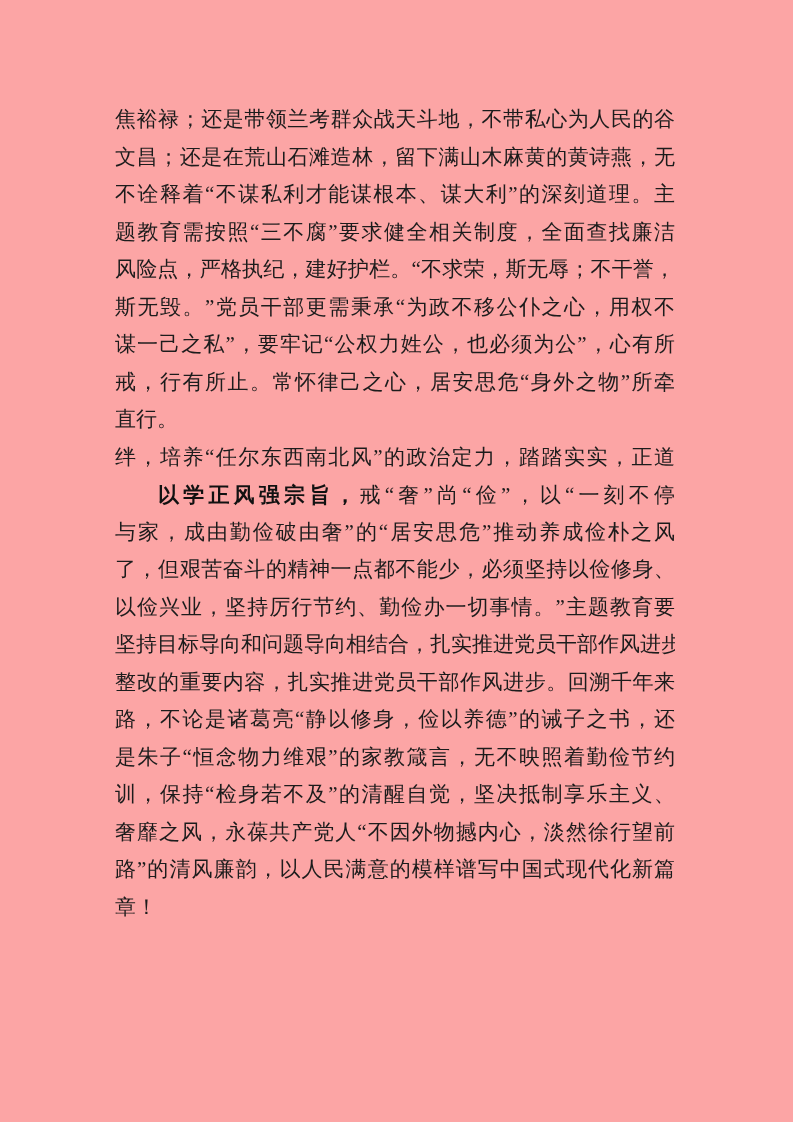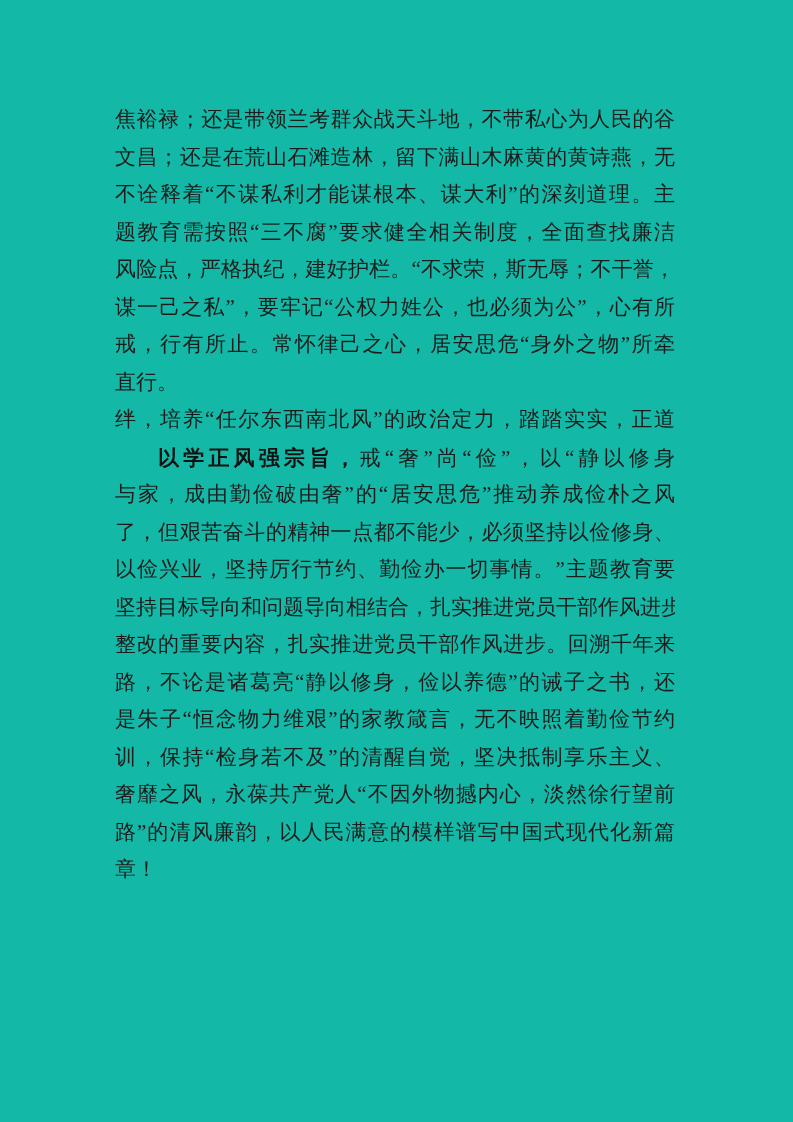--- a/index.html
+++ b/index.html
@@ -4,21 +4,21 @@
 <style>
   html, body {
     margin: 0;
     padding: 0;
     background: #ffffff;
   }
   .page {
     position: relative;
     width: 793px;
     height: 1122px;
-    background: #14b8a6;
+    background: #fca5a5;
     color: #1c1c1c;
     font-family: "Liberation Serif", "DejaVu Serif", serif;
     overflow: hidden;
   }
   .text-block {
     position: absolute;
     left: 115px;
     top: 101px;
     width: 560px;
   }
@@ -51,29 +51,30 @@
 
 <div class="page">
   <div class="text-block">
 
     <div>
       <div class="line">焦裕禄；还是带领兰考群众战天斗地，不带私心为人民的谷</div>
       <div class="line">文昌；还是在荒山石滩造林，留下满山木麻黄的黄诗燕，无</div>
       <div class="line">不诠释着“不谋私利才能谋根本、谋大利”的深刻道理。主</div>
       <div class="line">题教育需按照“三不腐”要求健全相关制度，全面查找廉洁</div>
       <div class="line">风险点，严格执纪，建好护栏。“不求荣，斯无辱；不干誉，</div>
+      <div class="line">斯无毁。”党员干部更需秉承“为政不移公仆之心，用权不</div>
       <div class="line">谋一己之私”，要牢记“公权力姓公，也必须为公”，心有所</div>
       <div class="line">戒，行有所止。常怀律己之心，居安思危“身外之物”所牵</div>
       <div class="line para-end">直行。</div>
       <div class="line">绊，培养“任尔东西南北风”的政治定力，踏踏实实，正道</div>
     </div>
 
     <div>
       <div class="line indent-first">
-        <span class="lead-bold">以学正风强宗旨，</span><span>戒“奢”尚“俭”，以“静以修身</span>
+        <span class="lead-bold">以学正风强宗旨，</span><span>戒“奢”尚“俭”，以“一刻不停</span>
       </div>
       <div class="line">与家，成由勤俭破由奢”的“居安思危”推动养成俭朴之风</div>
       <div class="line">了，但艰苦奋斗的精神一点都不能少，必须坚持以俭修身、</div>
       <div class="line">以俭兴业，坚持厉行节约、勤俭办一切事情。”主题教育要</div>
       <div class="line">坚持目标导向和问题导向相结合，扎实推进党员干部作风进步</div>
       <div class="line">整改的重要内容，扎实推进党员干部作风进步。回溯千年来</div>
       <div class="line">路，不论是诸葛亮“静以修身，俭以养德”的诫子之书，还</div>
       <div class="line">是朱子“恒念物力维艰”的家教箴言，无不映照着勤俭节约</div>
       <div class="line">训，保持“检身若不及”的清醒自觉，坚决抵制享乐主义、</div>
       <div class="line">奢靡之风，永葆共产党人“不因外物撼内心，淡然徐行望前</div>

